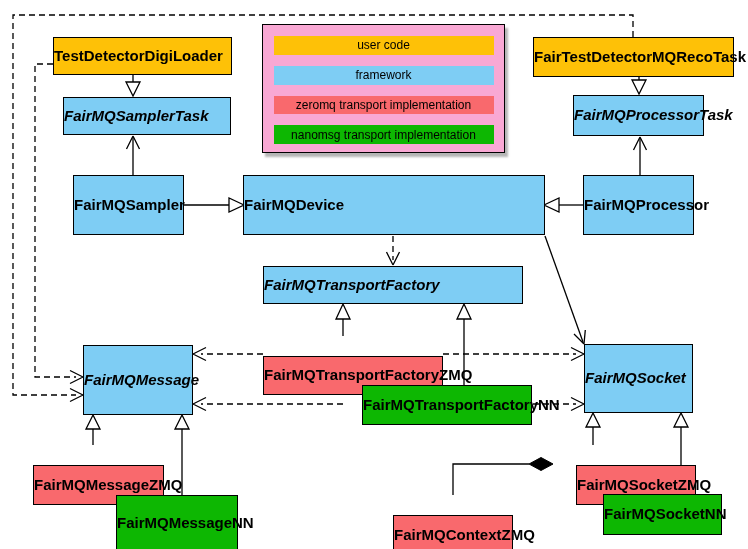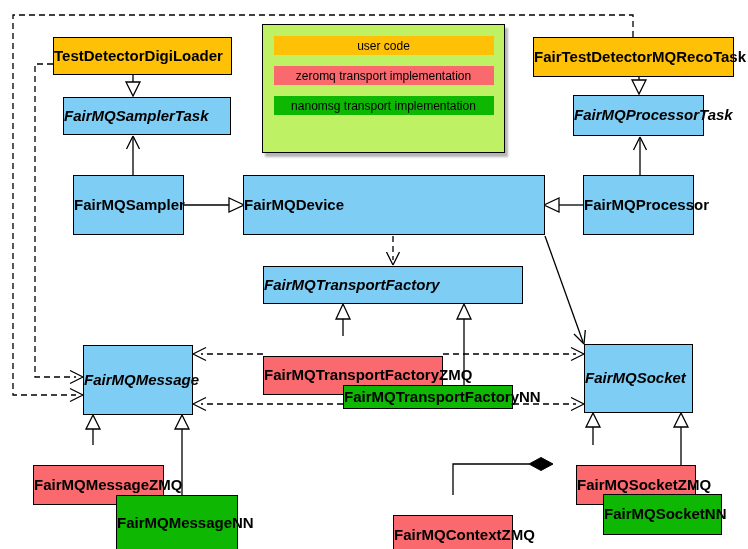--- a/index.html
+++ b/index.html
@@ -8,21 +8,21 @@
   #edges{position:absolute;left:0;top:0;z-index:1;}
   .node{position:absolute;box-sizing:border-box;border:1.5px solid #000;z-index:2;
         display:flex;align-items:center;justify-content:flex-start;text-align:center;
         font-size:15px;font-weight:bold;color:#000;line-height:1.1;}
   .node.it{font-style:italic;}
   .c-yellow{background:#fec107;}
   .c-blue{background:#7ecdf4;}
   .c-red{background:#f9696d;margin-top:20px;}
   .c-green{background:#0db702;}
   .legend{position:absolute;box-sizing:border-box;left:262px;top:24px;width:243px;height:129px;
-          background:#bef264;border:1.5px solid #000;z-index:2;
+          background:#f9a8d4;border:1.5px solid #000;z-index:2;
           display:flex;flex-direction:column;gap:11px;padding:11px 0 8px 0;
           box-shadow:3px 4px 2px rgba(120,120,120,0.55);}
   .lrow{width:220px;height:19px;margin:0 auto;display:flex;align-items:center;justify-content:center;
         font-size:12px;color:#000;}
 </style>
 </head>
 <body>
 
 <div id="canvas">
 
@@ -115,21 +115,21 @@
     </div>
 
   <div class="node c-blue it" style="left:263px;top:266px;width:260px;height:38px">
     <span>FairMQTransportFactory</span>
     </div>
 
   <div class="node c-red" style="left:263px;top:336px;width:180px;height:39px">
     <span>FairMQTransportFactoryZMQ</span>
     </div>
 
-  <div class="node c-green" style="left:343px;top:385px;width:170px;height:24px">
+  <div class="node c-green" style="left:362px;top:385px;width:170px;height:40px">
     <span>FairMQTransportFactoryNN</span>
     </div>
 
   <div class="node c-blue it" style="left:83px;top:345px;width:110px;height:70px">
     <span>FairMQMessage</span>
     </div>
 
   <div class="node c-blue it" style="left:584px;top:344px;width:109px;height:69px">
     <span>FairMQSocket</span>
     </div>
@@ -151,20 +151,23 @@
     </div>
 
   <div class="node c-green" style="left:603px;top:494px;width:119px;height:41px">
     <span>FairMQSocketNN</span>
     </div>
 
   <div class="legend">
     <div class="lrow c-yellow">
       <span>user code</span>
       </div>
+    <div class="lrow c-blue">
+      <span>framework</span>
+      </div>
     <div class="lrow c-red">
       <span>zeromq transport implementation</span>
       </div>
     <div class="lrow c-green">
       <span>nanomsg transport implementation</span>
       </div>
   </div>
 
 </div>
 

